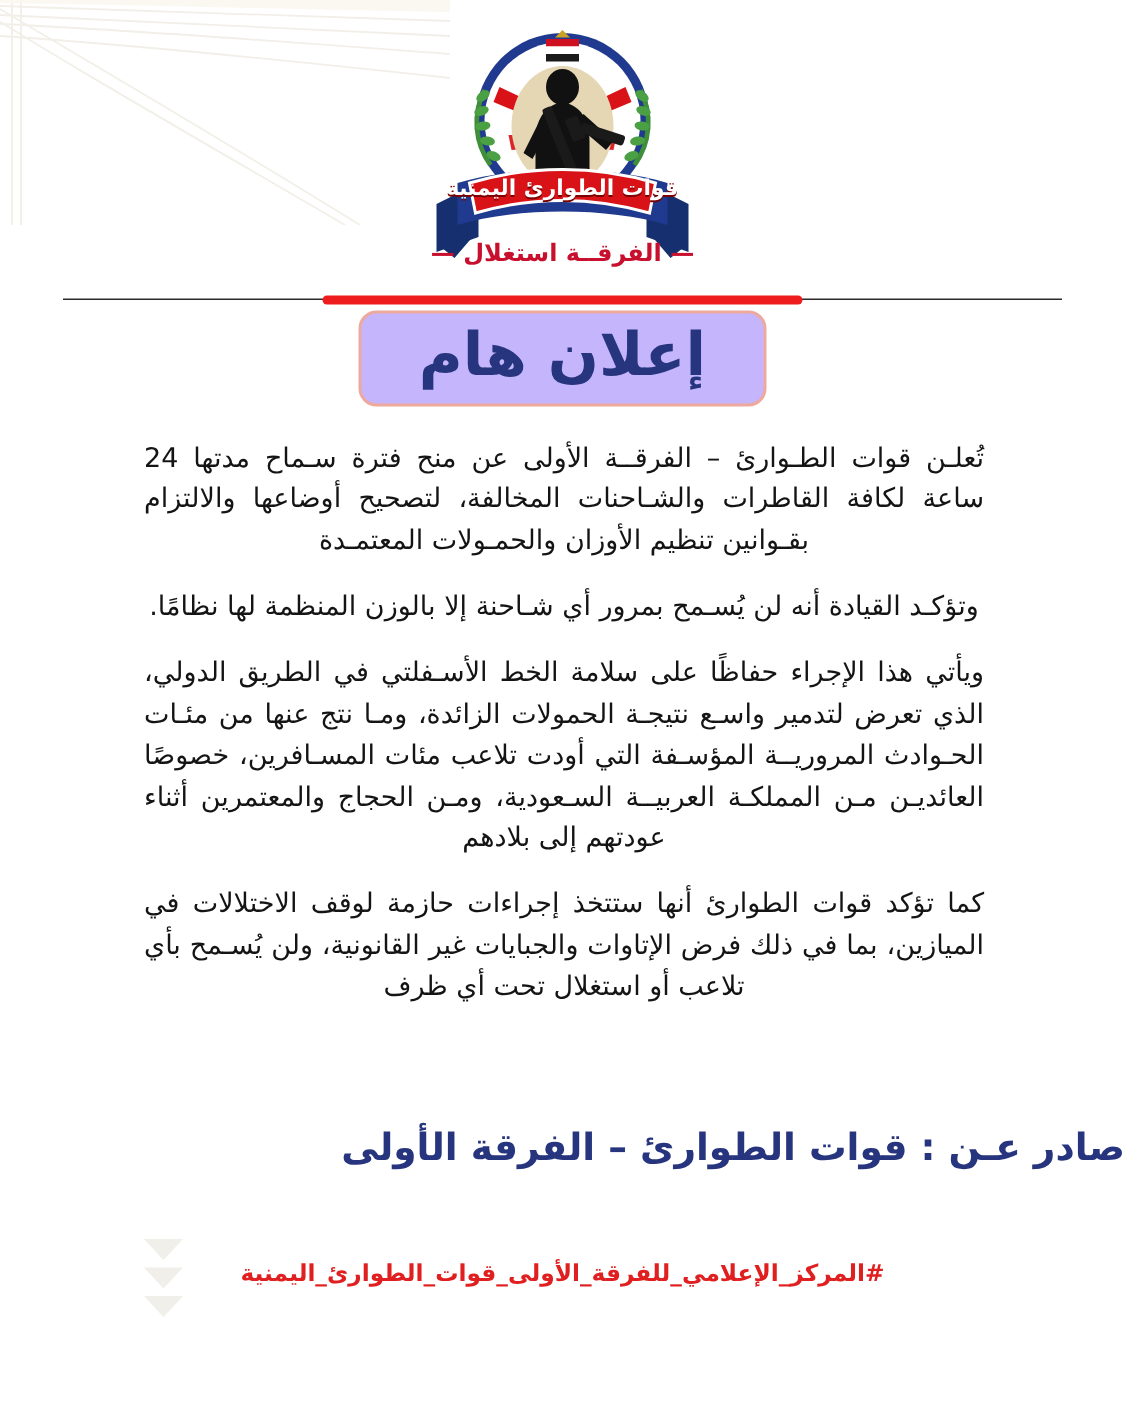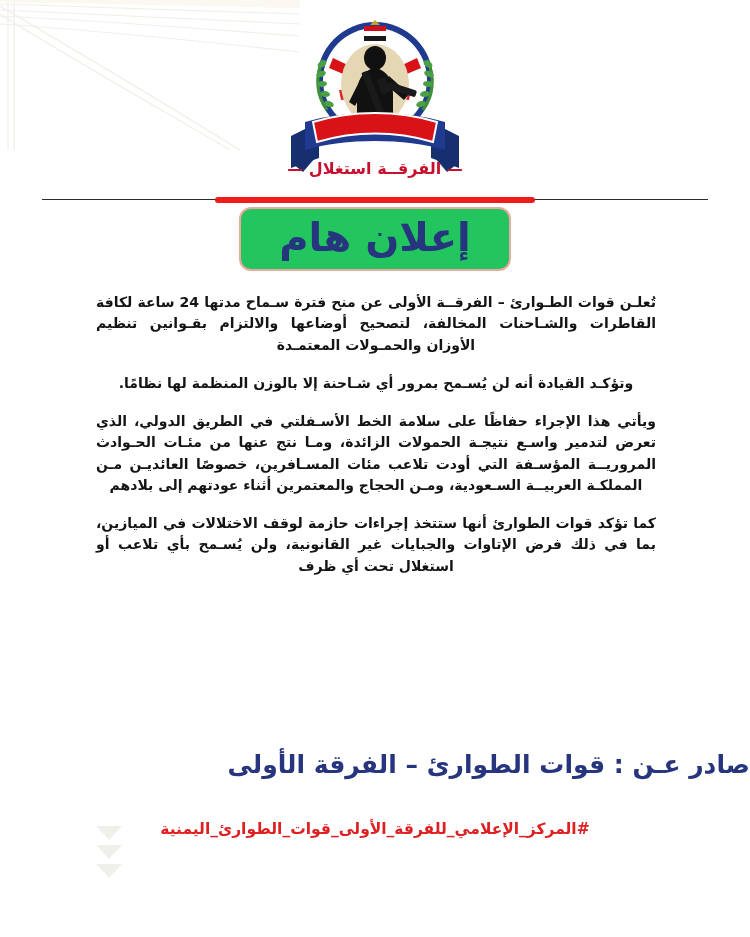--- a/index.html
+++ b/index.html
@@ -114,21 +114,21 @@
     position: absolute;
     top: 207px;
     left: 0; right: 0;
     display: flex;
     justify-content: center;
   }
   .headline-box {
     border: 2.5px solid #eda99e;
     border-radius: 12px;
     padding: 7px 38px 11px 38px;
-    background: #22c55e;
+    background: #c4b5fd;
   }
   .headline-text {
     color: #27357e;
     font-size: 40px;
     font-weight: bold;
     line-height: 1.05;
     letter-spacing: 0.5px;
     white-space: nowrap;
   }
 
@@ -137,43 +137,43 @@
     position: absolute;
     top: 292px;
     left: 96px;
     width: 560px;
     text-align: justify;
     text-align-last: center;
     direction: rtl;
   }
   .para {
     color: #141414;
-    font-size: 14px;
+    font-size: 18px;
     line-height: 1.52;
     margin: 0 0 17px 0;
-    font-weight: 700;
+    font-weight: 400;
   }
   .para:last-child { margin-bottom: 0; }
 
   
   .signature {
     position: absolute;
     top: 750px;
     left: 0; right: 0;
     text-align: right;
     color: #27357e;
     font-size: 25px;
     font-weight: bold;
     letter-spacing: 0.3px;
   }
 
   
   .hashtags {
     position: absolute;
-    top: 818px;
+    top: 838px;
     left: 0; right: 0;
     text-align: center;
     color: #e02020;
     font-size: 15.5px;
     line-height: 1.5;
     font-weight: 600;
     direction: rtl;
   }
   .hashtags div { white-space: nowrap; }
 </style>
@@ -265,20 +265,21 @@
           <path d="M30,104 C70,92 130,92 170,104 L170,132 C130,120 70,120 30,132 Z" fill="#1f3a8f"></path>
         </g>
 
         <path d="M38,104 C78,92 122,92 162,104 L158,124 C120,113 80,113 42,124 Z" fill="#d81217" stroke="#ffffff" stroke-width="2"></path>
 
         <g fill="#16306f">
           <path d="M18,146 L40,140 L28,154 Z"></path>
           <path d="M182,146 L160,140 L172,154 Z"></path>
         </g>
       </svg>
+      <div class="logo-banner-text">قوات الطوارئ اليمنية</div>
       <div class="logo-sub-text">
         <span>—</span>
         <span>الفرقــة استغلال</span>
         <span>—</span>
       </div>
     </div>
   </div>
 
   <div class="divider">
     <div class="line"></div>

